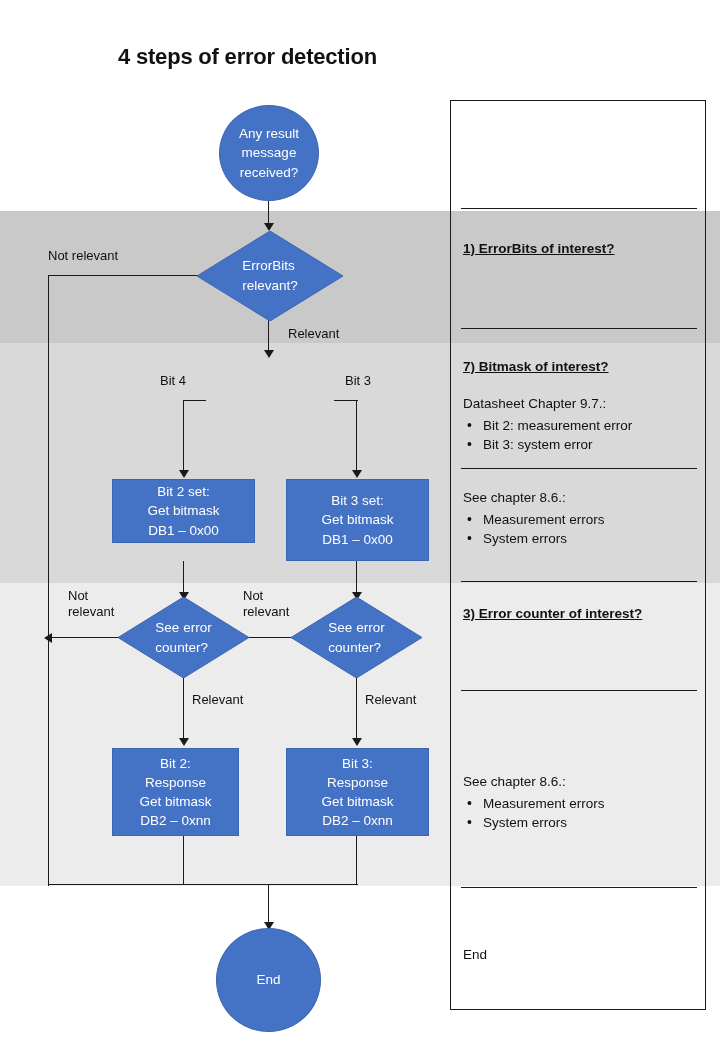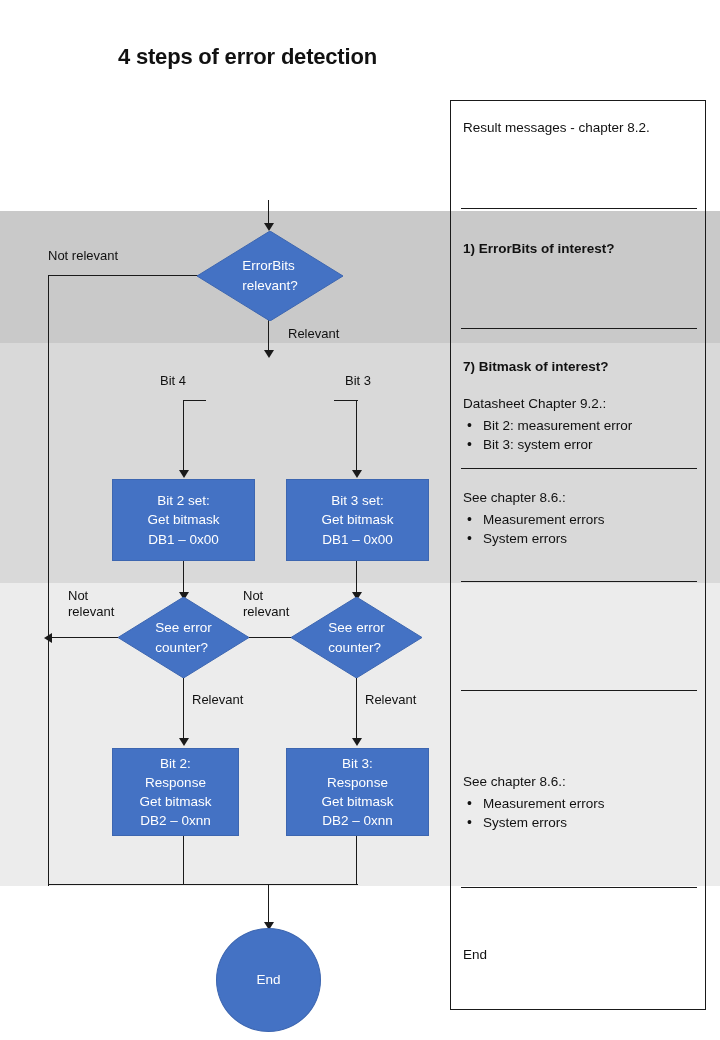--- a/index.html
+++ b/index.html
@@ -22,21 +22,21 @@
     font-size:22px;font-weight:bold;color:#111111;
     letter-spacing:-0.2px;white-space:nowrap;
   }
 
   
   #info-panel{
     position:absolute;left:450px;top:100px;width:256px;height:910px;
     border:1.5px solid #1a1a1a;background:transparent;box-sizing:border-box;
   }
   .panel-sec{position:absolute;left:0;width:100%;box-sizing:border-box;padding:0 12px;}
-  .panel-head{font-size:13.5px;font-weight:bold;color:#111;line-height:1.25;}
+  .panel-head{font-size:13.5px;font-weight:bold;color:#111;line-height:1.25;text-decoration:underline;}
   .panel-text{font-size:13.5px;color:#111;line-height:1.4;}
   .panel-list{list-style:none;margin:2px 0 0 0;padding:0;}
   .panel-list li{font-size:13.5px;color:#111;line-height:1.45;padding-left:20px;position:relative;}
   .panel-list li:before{content:"\2022";position:absolute;left:4px;top:-1px;font-size:14px;}
   .panel-rule{position:absolute;left:10px;width:236px;height:0;border-top:1.4px solid #1a1a1a;}
 
   
   .node{position:absolute;box-sizing:border-box;}
   .circle{
     border-radius:50%;background:#4472c4;border:1px solid #3d66b0;
@@ -78,49 +78,49 @@
 
 <div class="stage">
 
   <div class="band" id="band-1"></div>
   <div class="band" id="band-2"></div>
   <div class="band" id="band-3"></div>
 
   <div id="page-title">4 steps of error detection</div>
 
   <div id="info-panel">
-    <div class="panel-sec" style="top:18px;">
-      <div class="panel-text">Result messages - chapter 8.2.</div>
-    </div>
     <div class="panel-rule" style="top:107px;"></div>
 
     <div class="panel-sec" style="top:140px;">
       <div class="panel-head">1) ErrorBits of interest?</div>
     </div>
     <div class="panel-rule" style="top:227px;"></div>
 
     <div class="panel-sec" style="top:258px;">
       <div class="panel-head">7) Bitmask of interest?</div>
-      <div class="panel-text" style="margin-top:19px;">Datasheet Chapter 9.2.:</div>
+      <div class="panel-text" style="margin-top:19px;">Datasheet Chapter 9.7.:</div>
       <ul class="panel-list">
         <li>Bit 2: measurement  error</li>
         <li>Bit 3: system error</li>
       </ul>
     </div>
     <div class="panel-rule" style="top:367px;"></div>
 
     <div class="panel-sec" style="top:388px;">
       <div class="panel-text">See chapter 8.6.:</div>
       <ul class="panel-list">
         <li>Measurement  errors</li>
         <li>System errors</li>
       </ul>
     </div>
     <div class="panel-rule" style="top:480px;"></div>
 
+    <div class="panel-sec" style="top:505px;">
+      <div class="panel-head">3) Error counter of interest?</div>
+    </div>
     <div class="panel-rule" style="top:589px;"></div>
 
     <div class="panel-sec" style="top:672px;">
       <div class="panel-text">See chapter 8.6.:</div>
       <ul class="panel-list">
         <li>Measurement  errors</li>
         <li>System errors</li>
       </ul>
     </div>
     <div class="panel-rule" style="top:786px;"></div>
@@ -173,30 +173,31 @@
 
   <div class="edge-label" style="left:48px;top:248px;">Not relevant</div>
   <div class="edge-label" style="left:288px;top:326px;">Relevant</div>
   <div class="edge-label" style="left:160px;top:373px;">Bit 4</div>
   <div class="edge-label" style="left:345px;top:373px;">Bit 3</div>
   <div class="edge-label wrap" style="left:68px;top:588px;">Not<br>relevant</div>
   <div class="edge-label wrap" style="left:243px;top:588px;">Not<br>relevant</div>
   <div class="edge-label" style="left:192px;top:692px;">Relevant</div>
   <div class="edge-label" style="left:365px;top:692px;">Relevant</div>
 
+  <div class="node circle" style="left:219px;top:105px;width:100px;height:96px;">Any result<br>message<br>received?</div>
 
   <div class="diamond-wrap" style="left:197px;top:231px;width:146px;height:90px;">
     <svg class="diamond-shape" viewBox="0 0 146 90" preserveAspectRatio="none">
       <polygon points="73,0 146,45 73,90 0,45" fill="#4472C4" stroke="#3d66b0" stroke-width="1"></polygon>
     </svg>
     <div class="diamond-label">ErrorBits<br>relevant?</div>
   </div>
 
 
-  <div class="node rect" style="left:112px;top:479px;width:143px;height:82px;">Bit 2 set:<br>Get bitmask<br>DB1 – 0x00</div>
+  <div class="node rect" style="left:112px;top:479px;width:143px;height:64px;">Bit 2 set:<br>Get bitmask<br>DB1 – 0x00</div>
 
   <div class="node rect" style="left:286px;top:479px;width:143px;height:82px;">Bit 3 set:<br>Get bitmask<br>DB1 – 0x00</div>
 
   <div class="diamond-wrap" style="left:118px;top:597px;width:131px;height:81px;">
     <svg class="diamond-shape" viewBox="0 0 131 81" preserveAspectRatio="none">
       <polygon points="65.5,0 131,40.5 65.5,81 0,40.5" fill="#4472C4" stroke="#3d66b0" stroke-width="1"></polygon>
     </svg>
     <div class="diamond-label">See error<br>counter?</div>
   </div>
 

